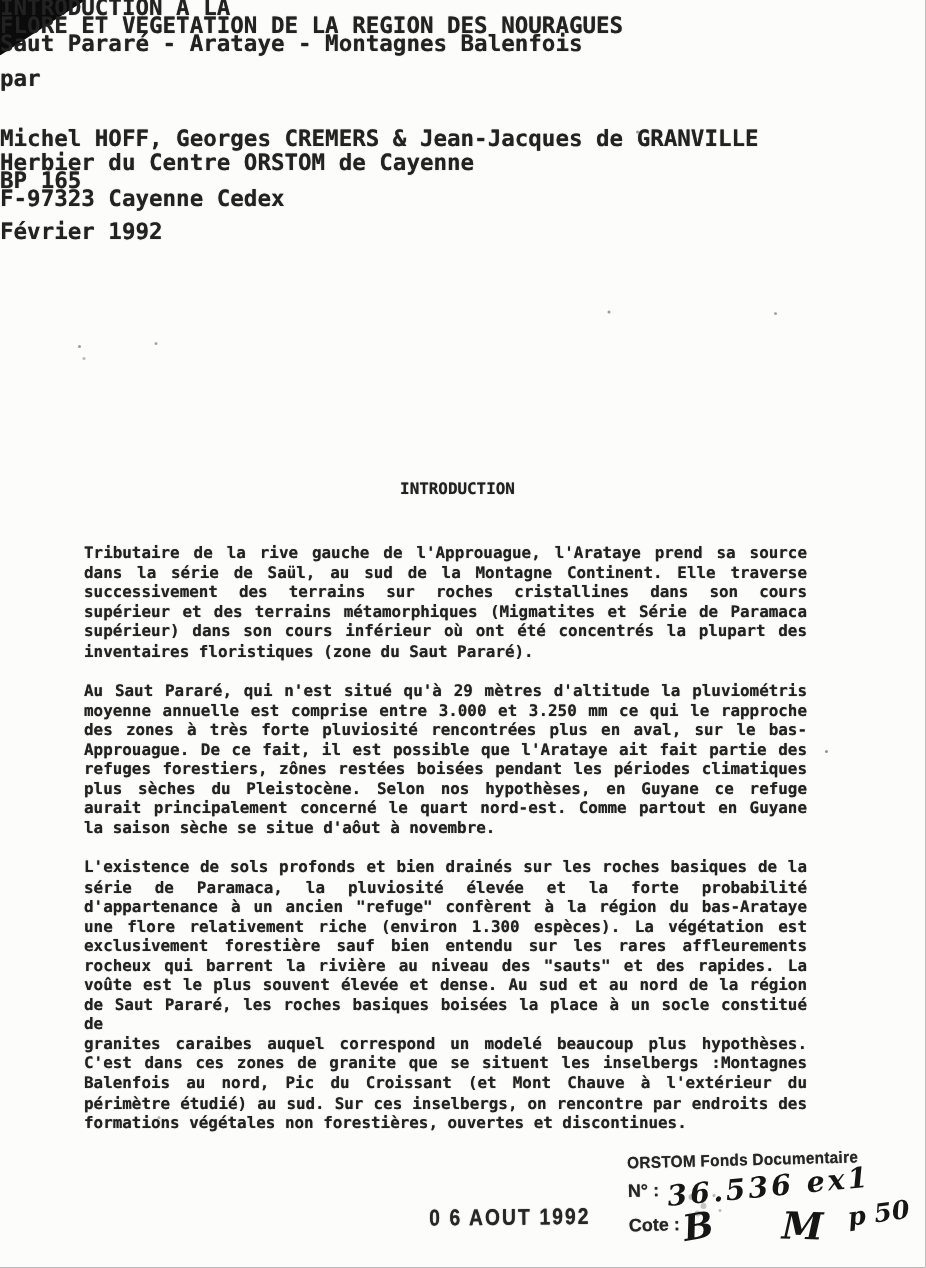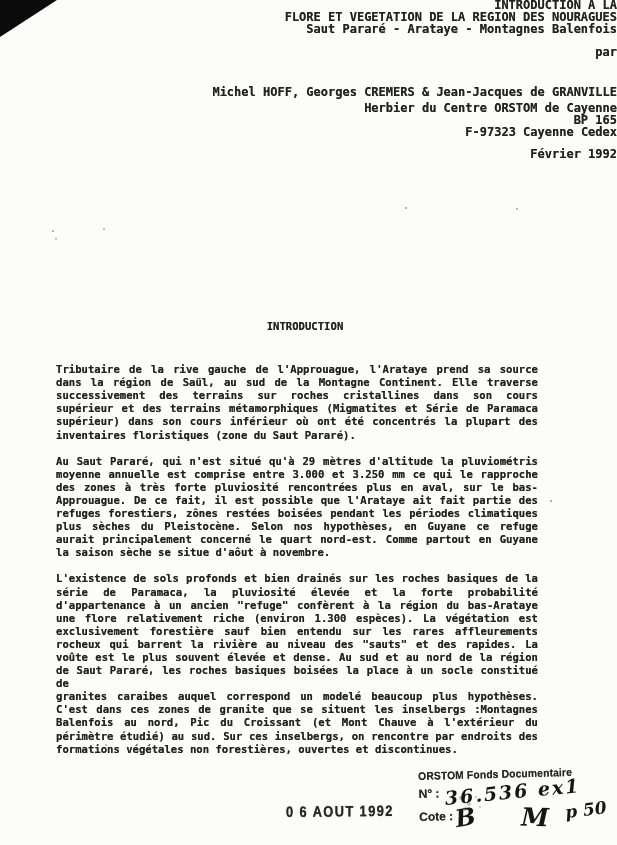--- a/index.html
+++ b/index.html
@@ -21,25 +21,25 @@
     clip-path: polygon(0 0, 100% 0, 0 100%);
   }
   .typewriter {
     font-family: "DejaVu Sans Mono", monospace;
     font-weight: bold;
     color: #222;
     text-shadow: 0 0 0.6px rgba(25,25,25,0.65);
   }
   .header {
     position: absolute; left: 0; top: 45; width: 617px;
-    text-align: right;
-    font-size: 12px;
+    text-align: left;
+    font-size: 15px;
     line-height: 11.8px;
   }
-  .header .byline   { margin-top: 12px; padding-left: 44px; }
+  .header .byline   { margin-top: 12px; }
   .header .authors  { margin-top: 28px; }
   .header .affil    { margin-top: 4px; }
   .header .docdate  { margin-top: 11px; }
   .bodytext {
     position: absolute; left: 56px; top: 320px; width: 498px;
     font-size: 10.6px;
     line-height: 13.1px;
   }
   .section-heading { margin: 0 0 30px 0; text-align: center; }
   .para { margin: 0 16px 13px 0; }
@@ -134,21 +134,21 @@
         <div class="bline">BP 165</div>
         <div class="bline">F-97323 Cayenne Cedex</div>
       </div>
     <div class="docdate">Février 1992</div>
   </div>
 
   <div class="bodytext typewriter">
     <div class="section-heading">INTRODUCTION</div>
     <div class="para">
         <div class="bline">Tributaire de la rive gauche de l'Approuague, l'Arataye prend sa source</div>
-        <div class="bline">dans la région de Saül, au sud de la Montagne Continent. Elle traverse</div>
+        <div class="bline">dans la série de Saül, au sud de la Montagne Continent. Elle traverse</div>
         <div class="bline">successivement des terrains sur roches cristallines dans son cours</div>
         <div class="bline">supérieur et des terrains métamorphiques (Migmatites et Série de Paramaca</div>
         <div class="bline">supérieur) dans son cours inférieur où ont été concentrés la plupart des</div>
         <div class="bline">inventaires floristiques (zone du Saut Pararé).</div>
       </div>
     <div class="para">
         <div class="bline">Au Saut Pararé, qui n'est situé qu'à 29 mètres d'altitude la pluviométris</div>
         <div class="bline">moyenne annuelle est comprise entre 3.000 et 3.250 mm ce qui le rapproche</div>
         <div class="bline">des zones à très forte pluviosité rencontrées plus en aval, sur le bas-</div>
         <div class="bline">Approuague. De ce fait, il est possible que l'Arataye ait fait partie des</div>

